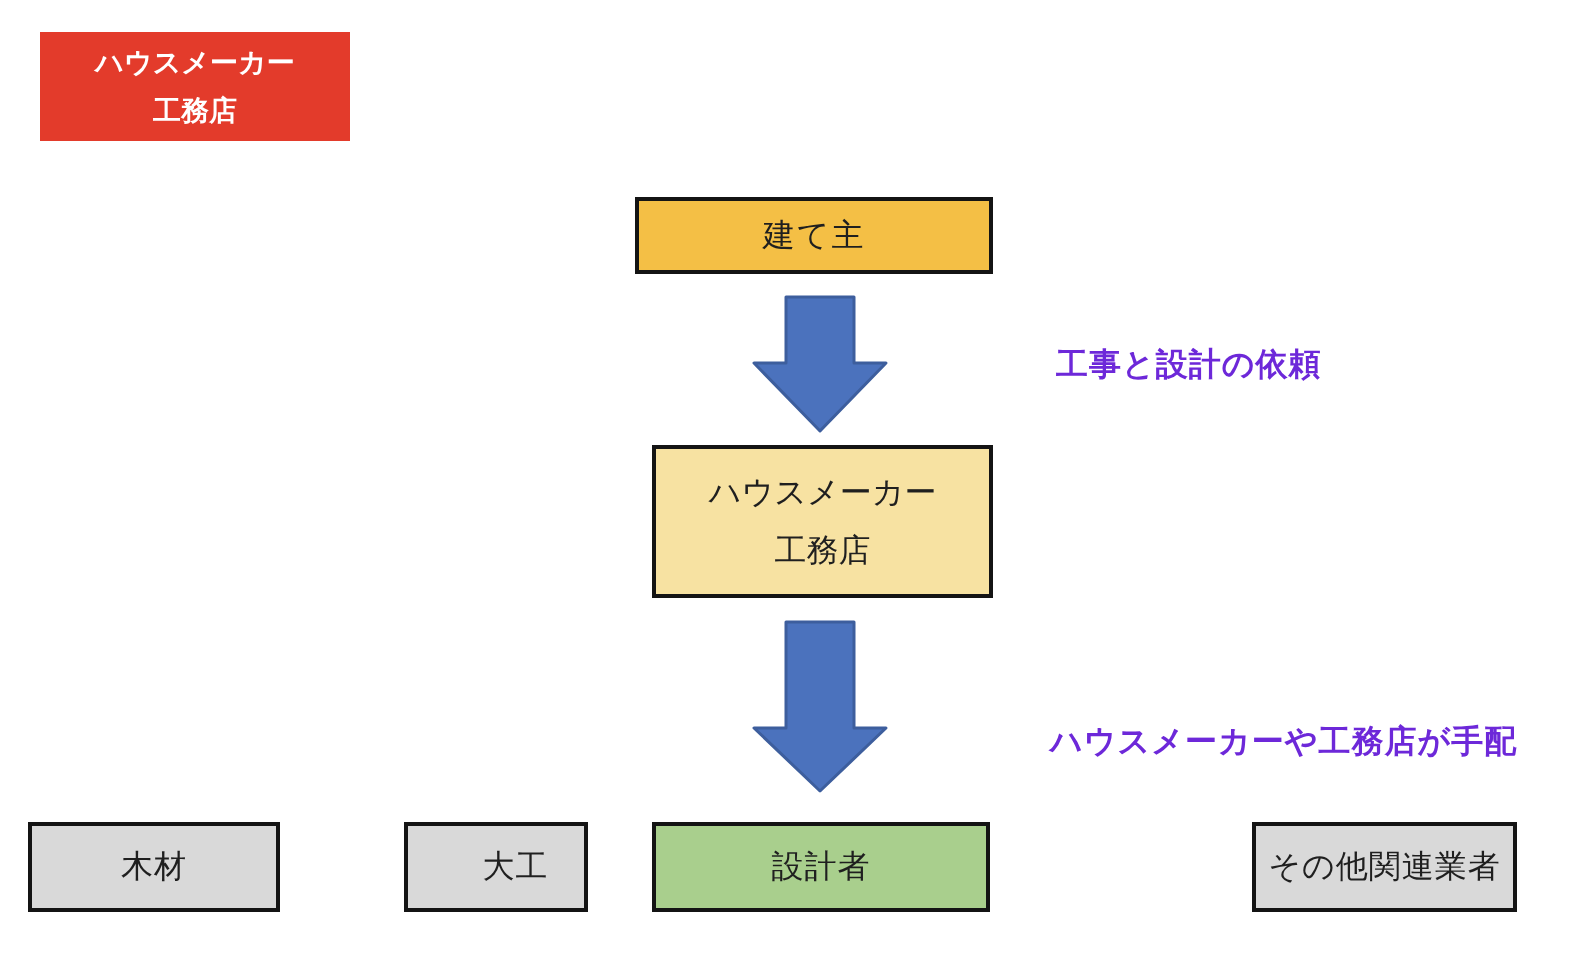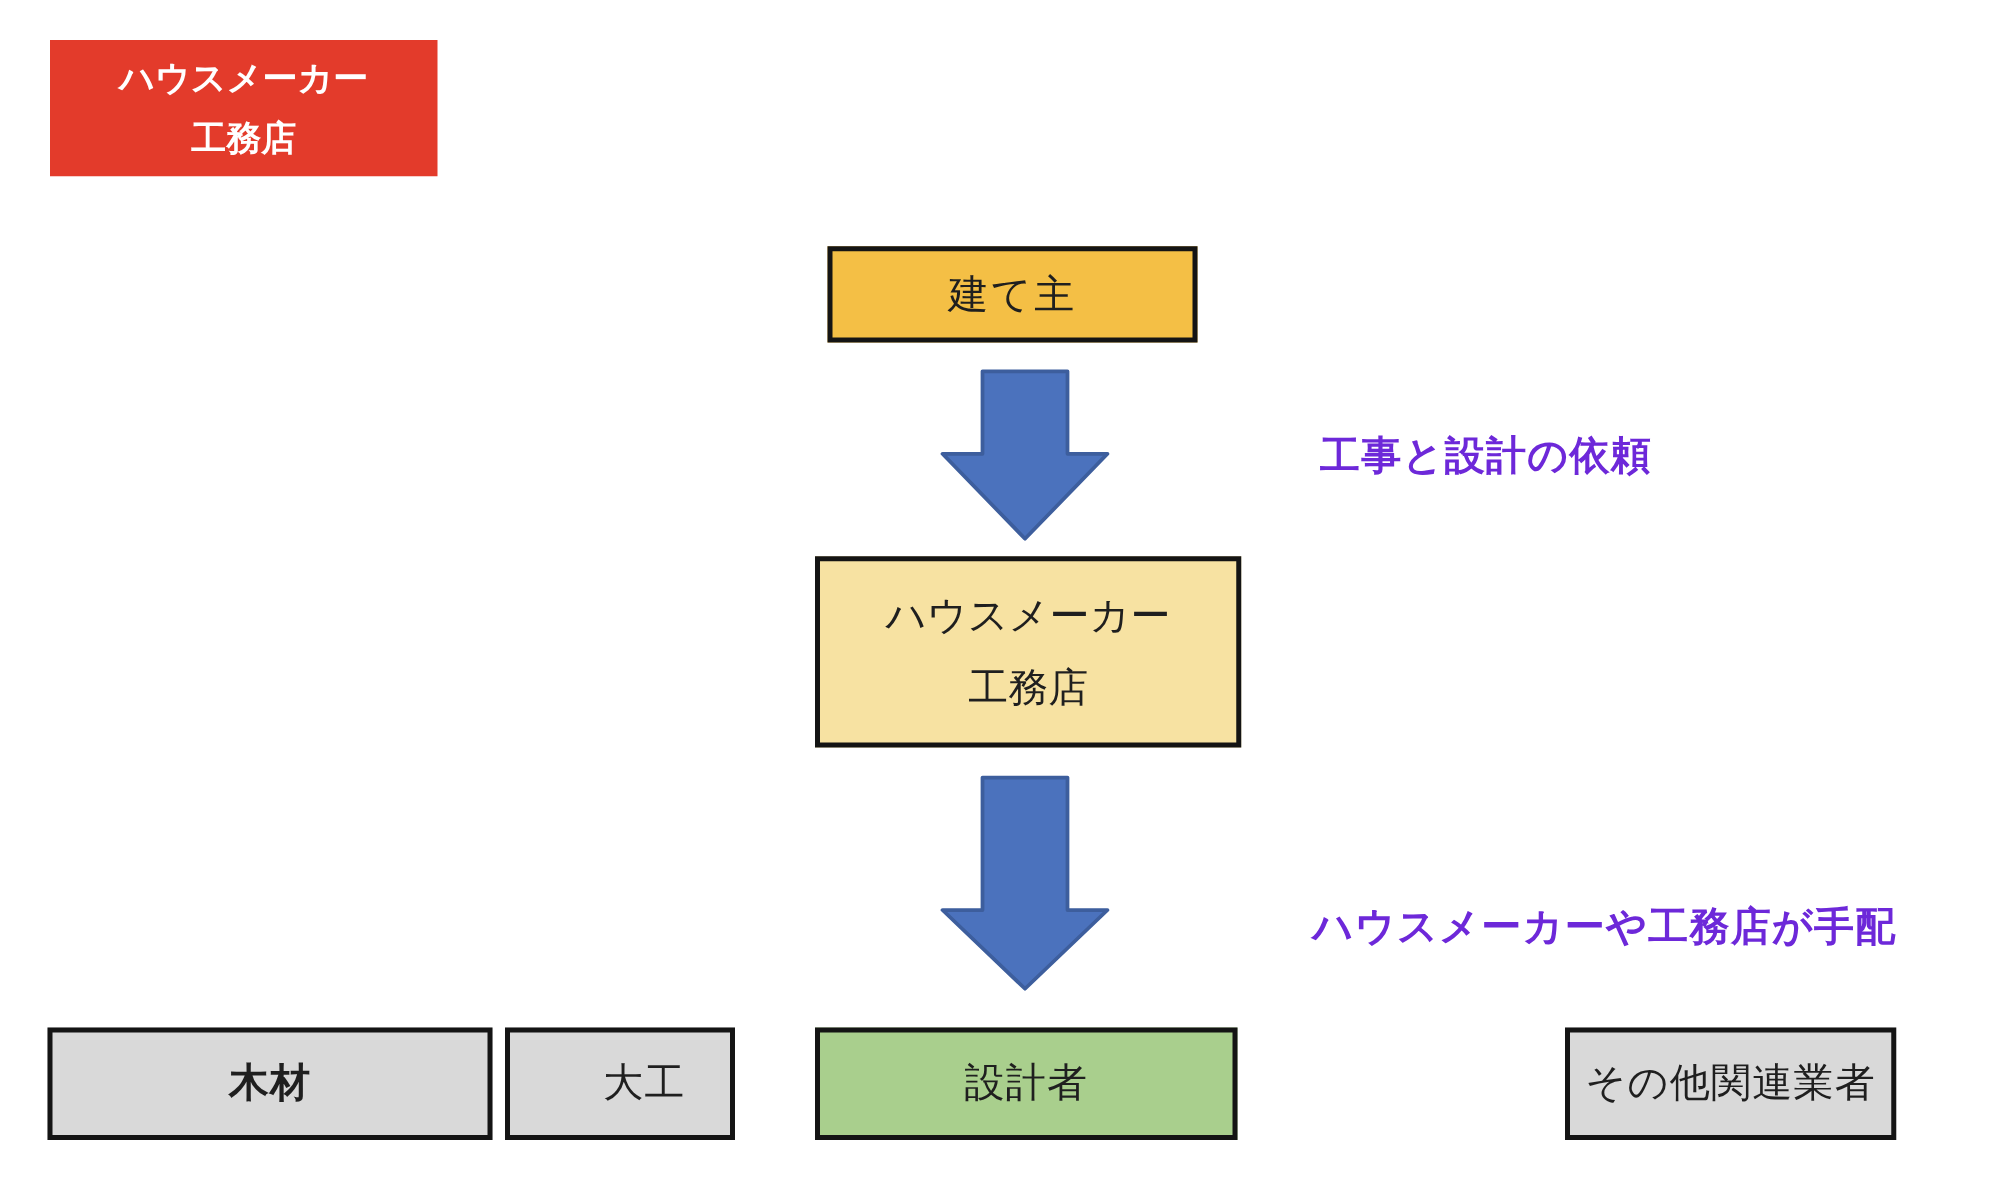--- a/index.html
+++ b/index.html
@@ -50,35 +50,35 @@
     border: 4px solid var(--box-border);
     display: flex; flex-direction: column;
     align-items: center; justify-content: center;
     text-align: center;
     font-size: 32px;
     color: var(--text-dark);
     line-height: 1.8;
   }
 
   .box-client {
-    left: 642px; top: 197px;
-    width: 296px; height: 77px;
+    left: 615px; top: 197px;
+    width: 358px; height: 77px;
     background: var(--client-fill);
     letter-spacing: 2px;
     justify-content: center;
   }
   .box-builder {
     left: 632px; top: 445px;
     width: 341px; height: 153px;
     background: var(--builder-fill);
   }
 
   
   .trade { background: var(--trade-fill); top: 822px; height: 90px; letter-spacing: 1px; }
-  .box-lumber   { left: 18px;   width: 356px; font-weight: bold; }
+  .box-lumber   { left: 8px;   width: 252px; }
   .box-carpenter{ left: 384px;  width: 184px; padding-left: 39px; }
   .box-designer { left: 632px;  width: 338px; top: 822px; height: 90px;
                   background: var(--designer-fill); letter-spacing: 1px; }
   .box-plasterer{ left: 1026px; width: 151px; }
   .box-other    { left: 1232px; width: 265px; align-items: center; }
 
   
   .annotation {
     font-weight: 700;
     font-size: 32px;

